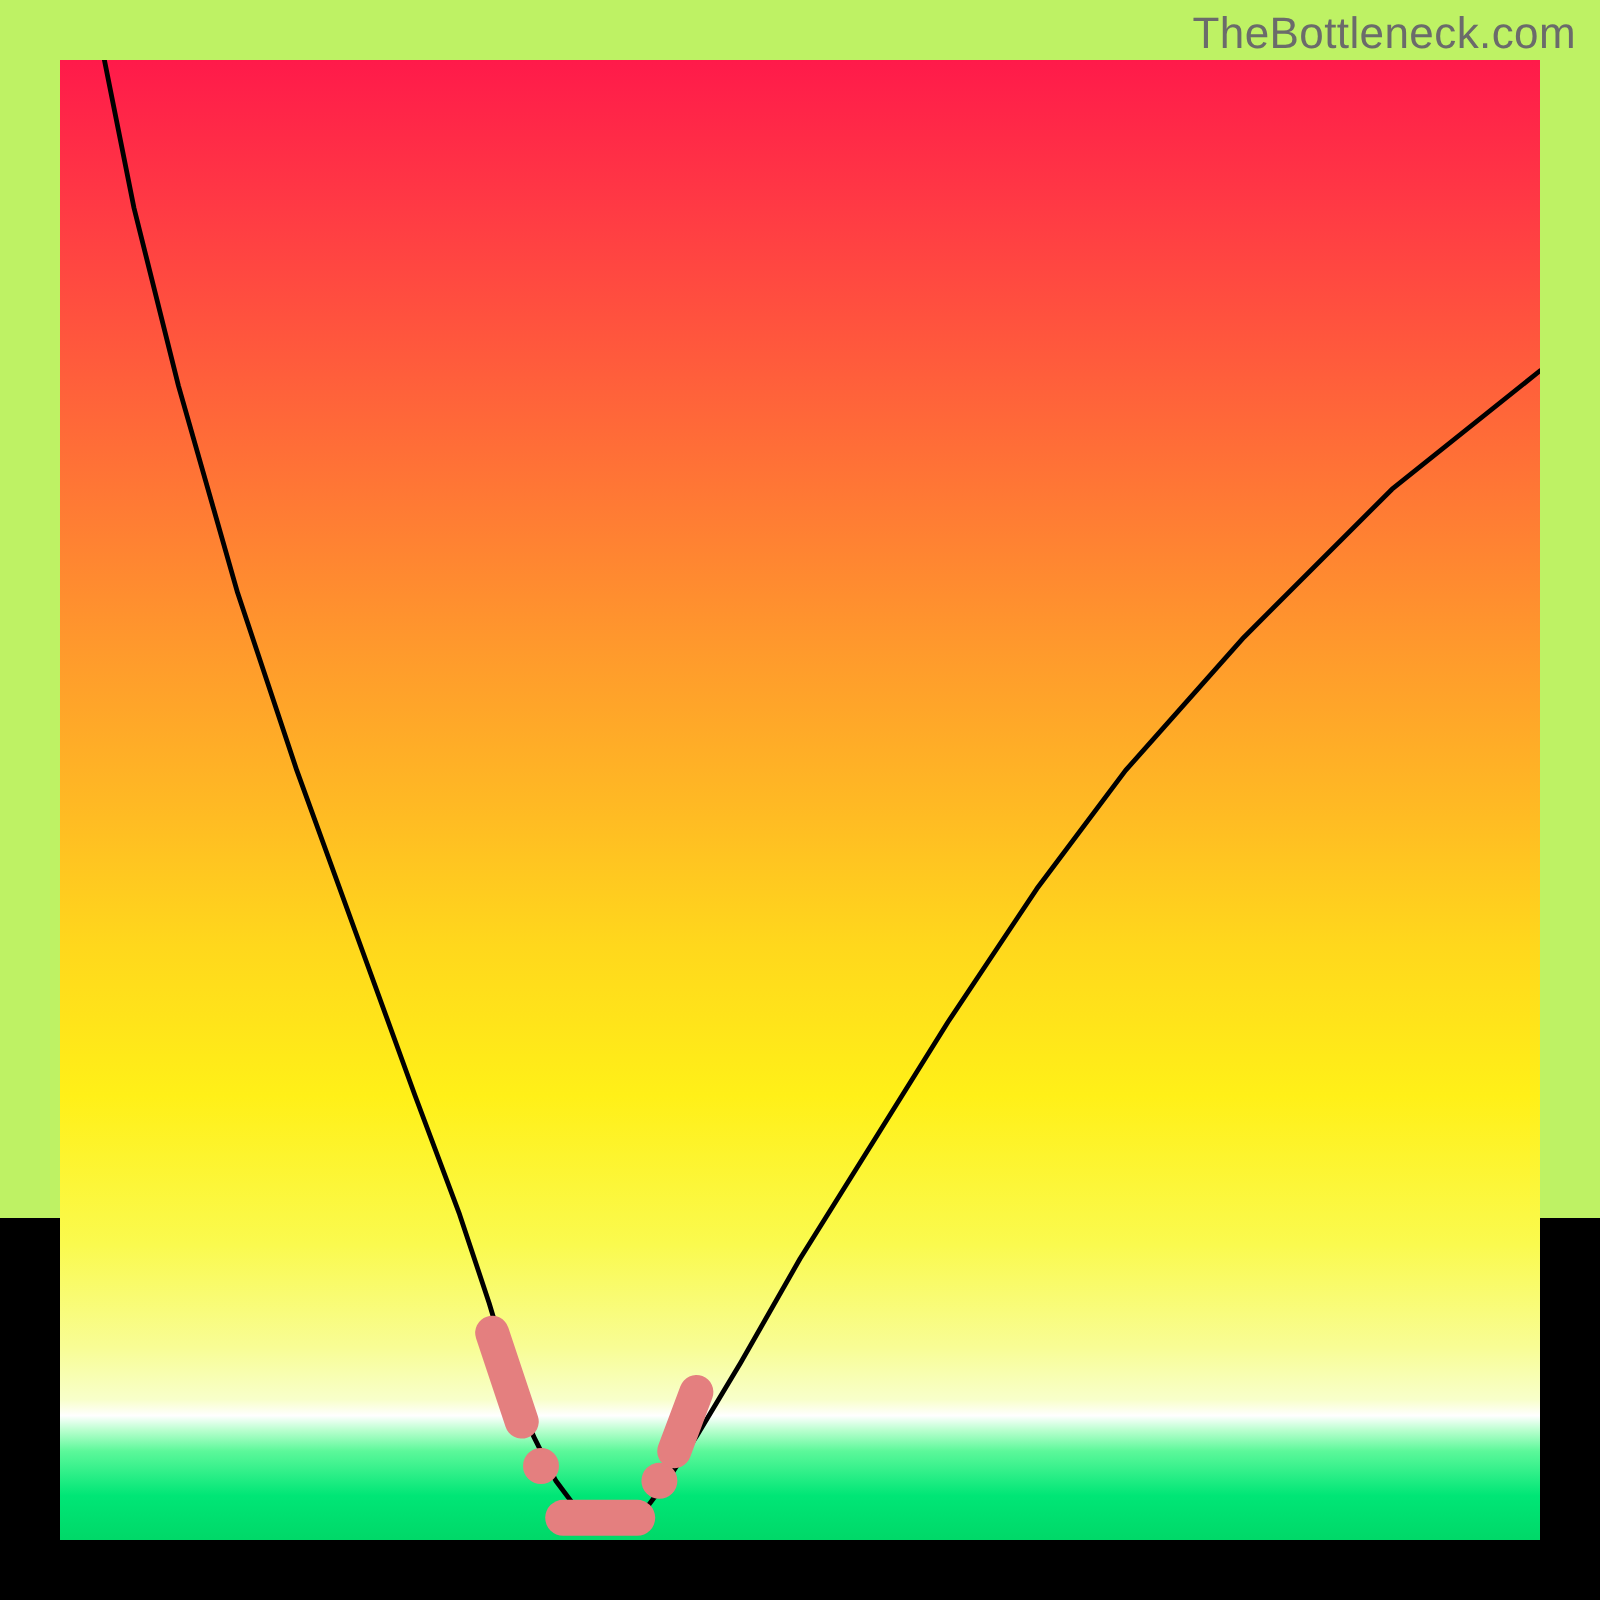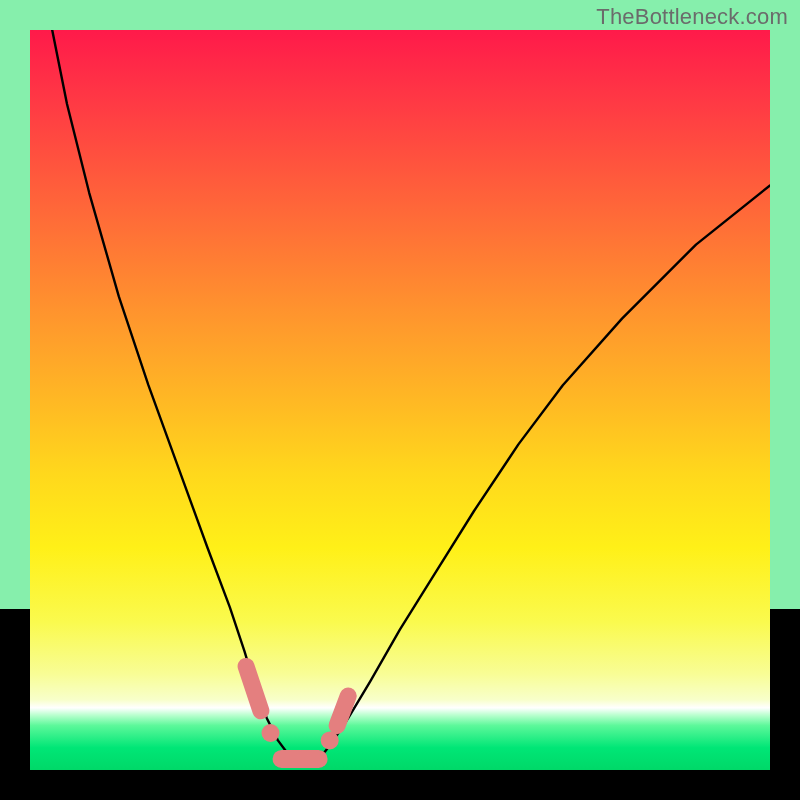--- a/index.html
+++ b/index.html
@@ -10,21 +10,21 @@
     overflow: hidden;
     background: #000;
     font-family: Arial, Helvetica, sans-serif;
   }
   .frame {
     position: absolute;
     top: 0;
     left: 0;
     width: 800px;
     height: 609px;
-    background: #86efac;
+    background: #bef264;
   }
   .plot-area {
     position: absolute;
     top: 30px;
     left: 30px;
     width: 740px;
     height: 740px;
     background: linear-gradient(to bottom,
       #ff1a4a 0%,
       #ff3a44 10%,

